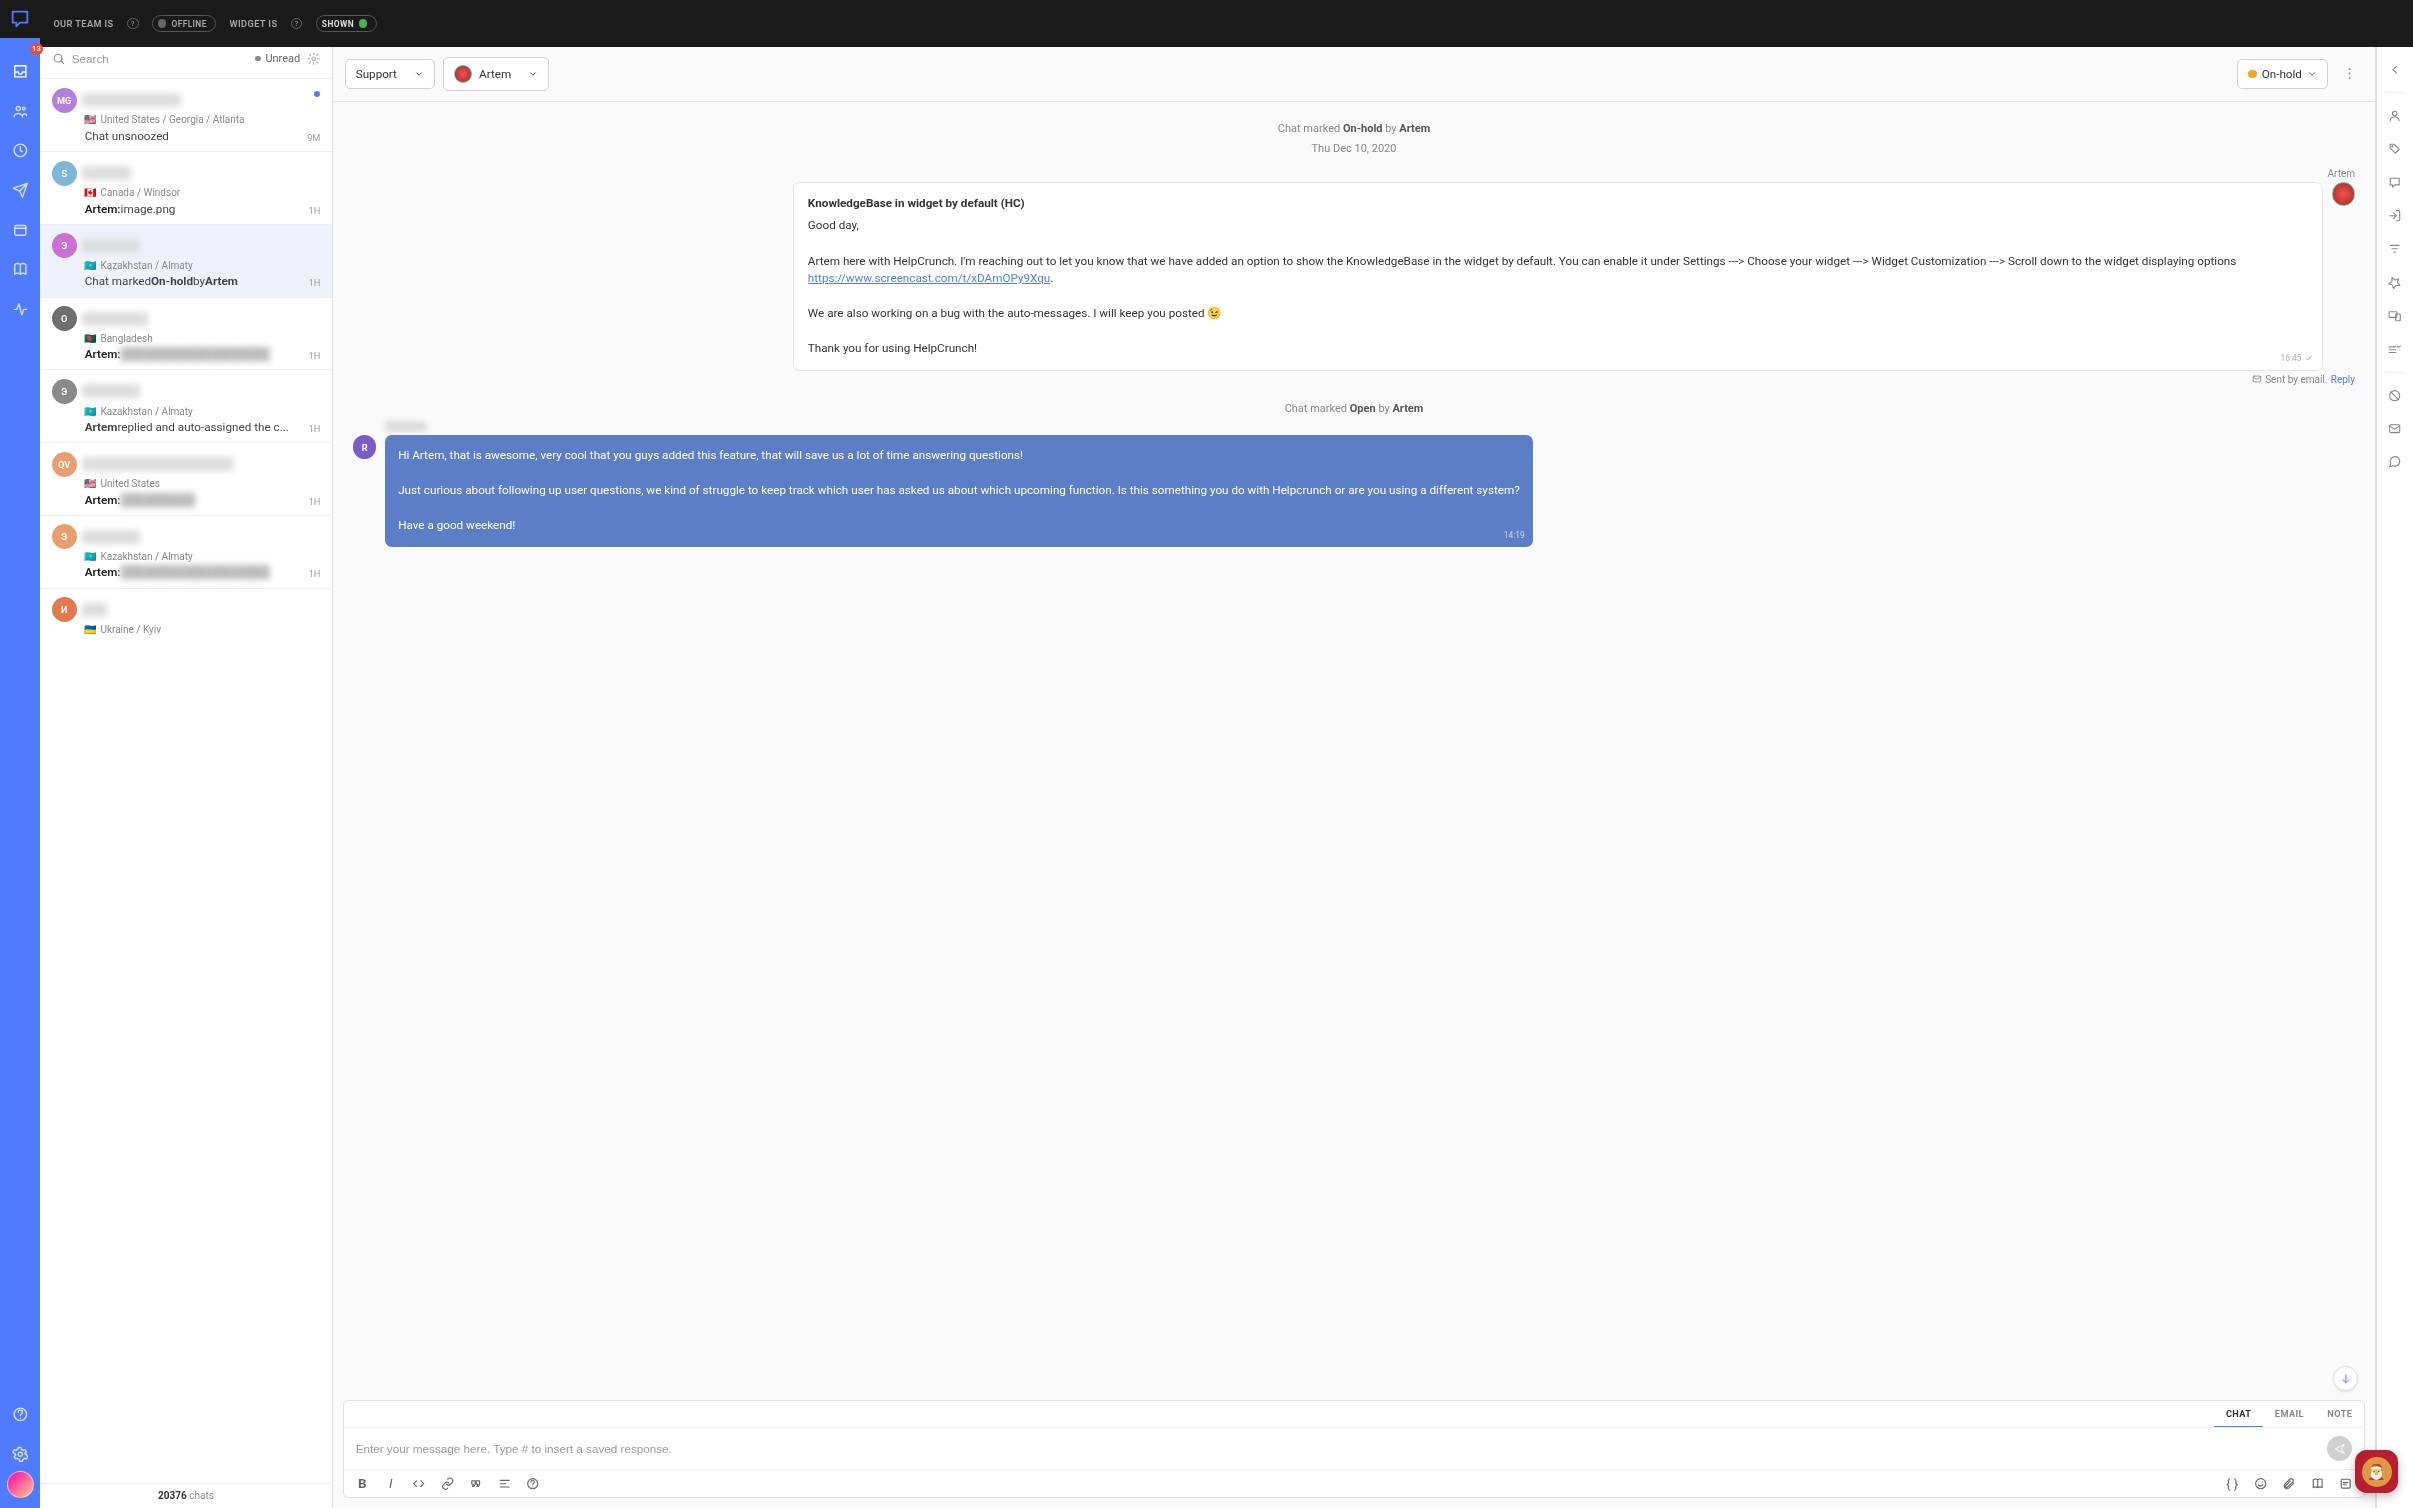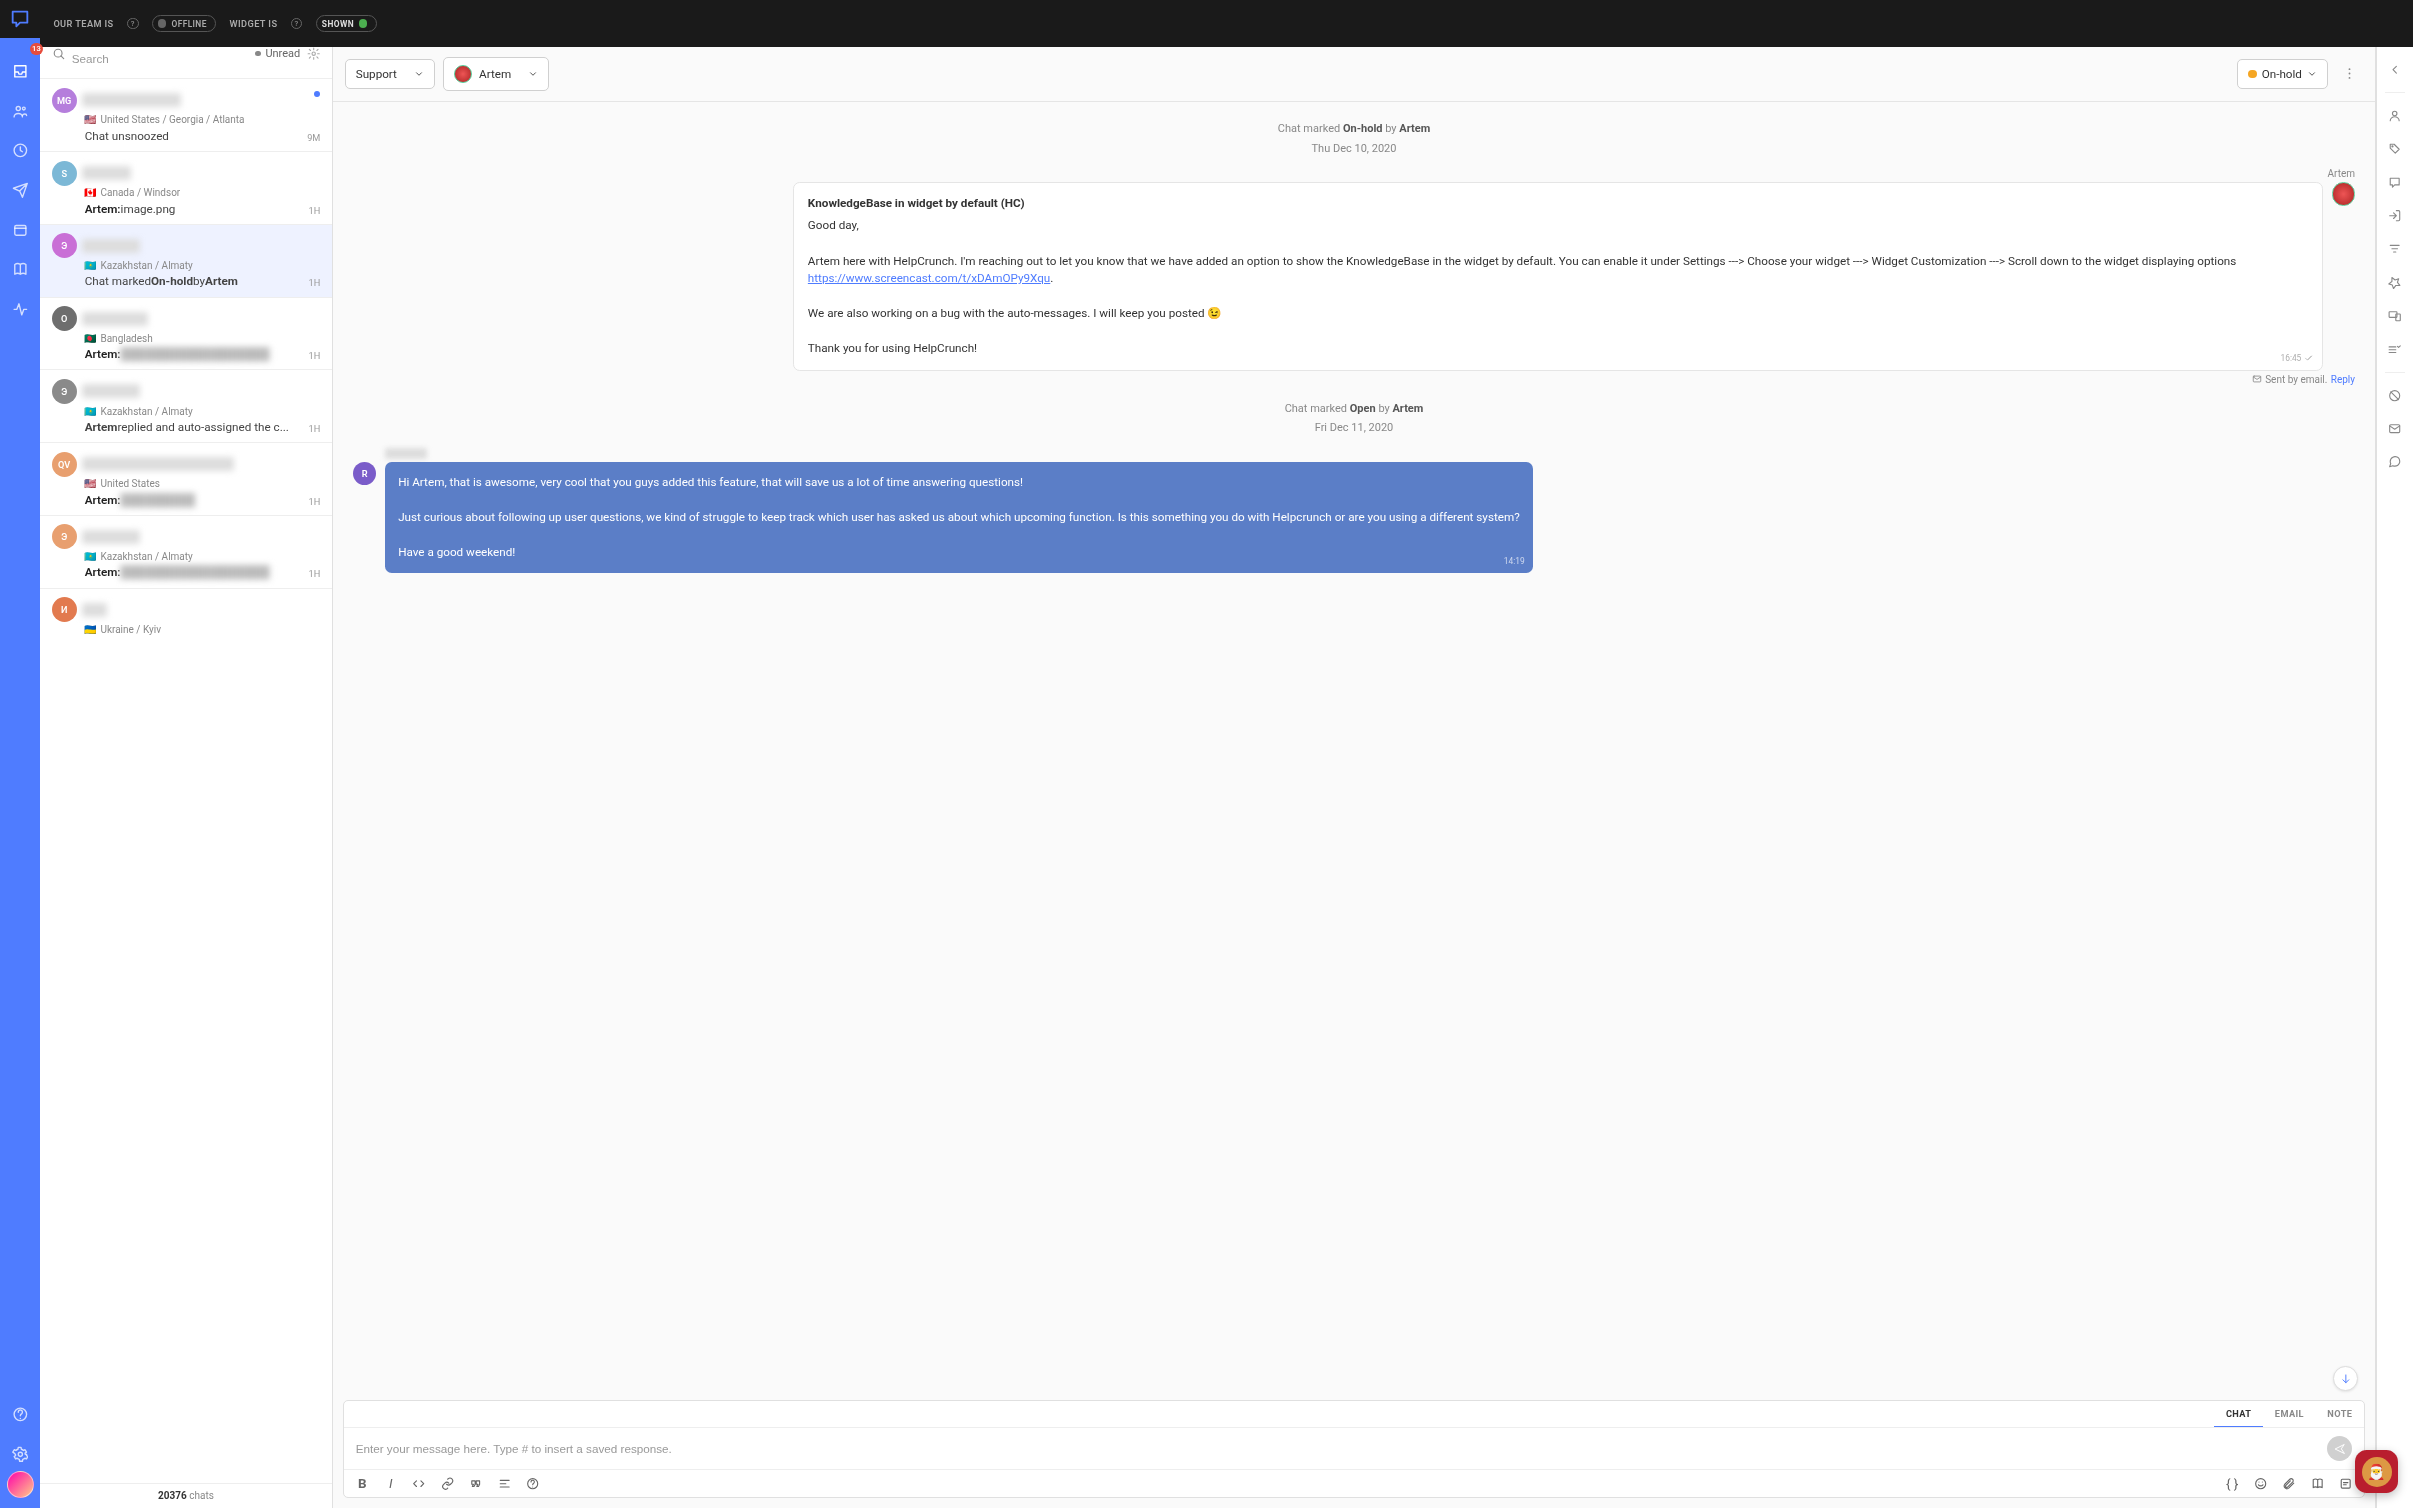--- a/index.html
+++ b/index.html
@@ -30,21 +30,21 @@
 
 
 .content { flex: 1; display: flex; min-height: 0; }
 
 
 .convo-panel { width: 293px; border-right: 0.8px solid #e0e0e0; background: #fff; display: flex; flex-direction: column; }
 .convo-header { padding: 10px 11.7px; }
 .dropdown-btn { width: 100%; border: 0.8px solid #d0d0d0; border-radius: 5px; padding: 8.4px 11.7px; background: #fff; display: flex; align-items: center; justify-content: space-between; cursor: pointer; font-size: 12.5px; font-weight: 600; color: #333; }
 .count-badge { background: #4f7cff; color: #fff; font-size: 9.2px; height: 15px; min-width: 15px; border-radius: 7.5px; display: inline-flex; align-items: center; justify-content: center; padding: 0 4.2px; margin-left: 5px; font-weight: 600; }
 .chev { width: 10px; height: 10px; }
-.search-row { padding: 0 11.7px 8.4px; display: flex; align-items: flex-start; gap: 6.7px; color: #888; }
+.search-row { padding: 0 11.7px 8.4px; display: flex; align-items: center; gap: 6.7px; color: #888; }
 .search-input { flex: 1; border: none; outline: none; font-size: 11.7px; padding: 5px 0; color: #333; }
 .search-input::placeholder { color: #999; }
 .unread-chip { display: flex; align-items: center; gap: 4.2px; color: #666; font-size: 11px; }
 .unread-dot { width: 5.9px; height: 5.9px; border-radius: 50%; background: #888; }
 .convo-list { flex: 1; overflow-y: auto; }
 .convo-item { padding: 8.4px 11.7px; border-top: 0.8px solid #eee; cursor: pointer; position: relative; }
 .convo-item.selected { background: #eef2ff; }
 .convo-row1 { display: flex; align-items: center; gap: 5px; }
 .avatar-circle { width: 25px; height: 25px; border-radius: 50%; display: flex; align-items: center; justify-content: center; color: #fff; font-size: 9.2px; font-weight: 600; flex-shrink: 0; }
 .convo-name { font-weight: 500; color: #333; font-size: 11.7px; }
@@ -373,21 +373,20 @@
                 <svg width="10" height="10" viewBox="0 0 24 24">
                   <rect x="3" y="5" width="18" height="14" rx="2"></rect>
                   <path d="M3 7l9 6 9-6"></path>
                 </svg>
                 <span>Sent by email.</span> 
                 <a>Reply</a>
               </div>
           </div>
 
           <div class="sys-line"><span>Chat marked </span><b>Open</b><span> by </span><b>Artem</b></div>
-          <div class="date-line">Fri Dec 11, 2020</div>
 
           <div class="msg-wrap left">
             <div class="msg-author"><span class="blur">████</span></div>
             <div class="msg-bubble-row">
               <div class="msg-avatar avatar-circle" style="background:#7a5cc9">R</div>
               <div class="bubble bubble-blue">
                 <div style="white-space:pre-line">Hi Artem, that is awesome, very cool that you guys added this feature, that will save us a lot of time answering questions!
 
 Just curious about following up user questions, we kind of struggle to keep track which user has asked us about which upcoming function. Is this something you do with Helpcrunch or are you using a different system?
 

